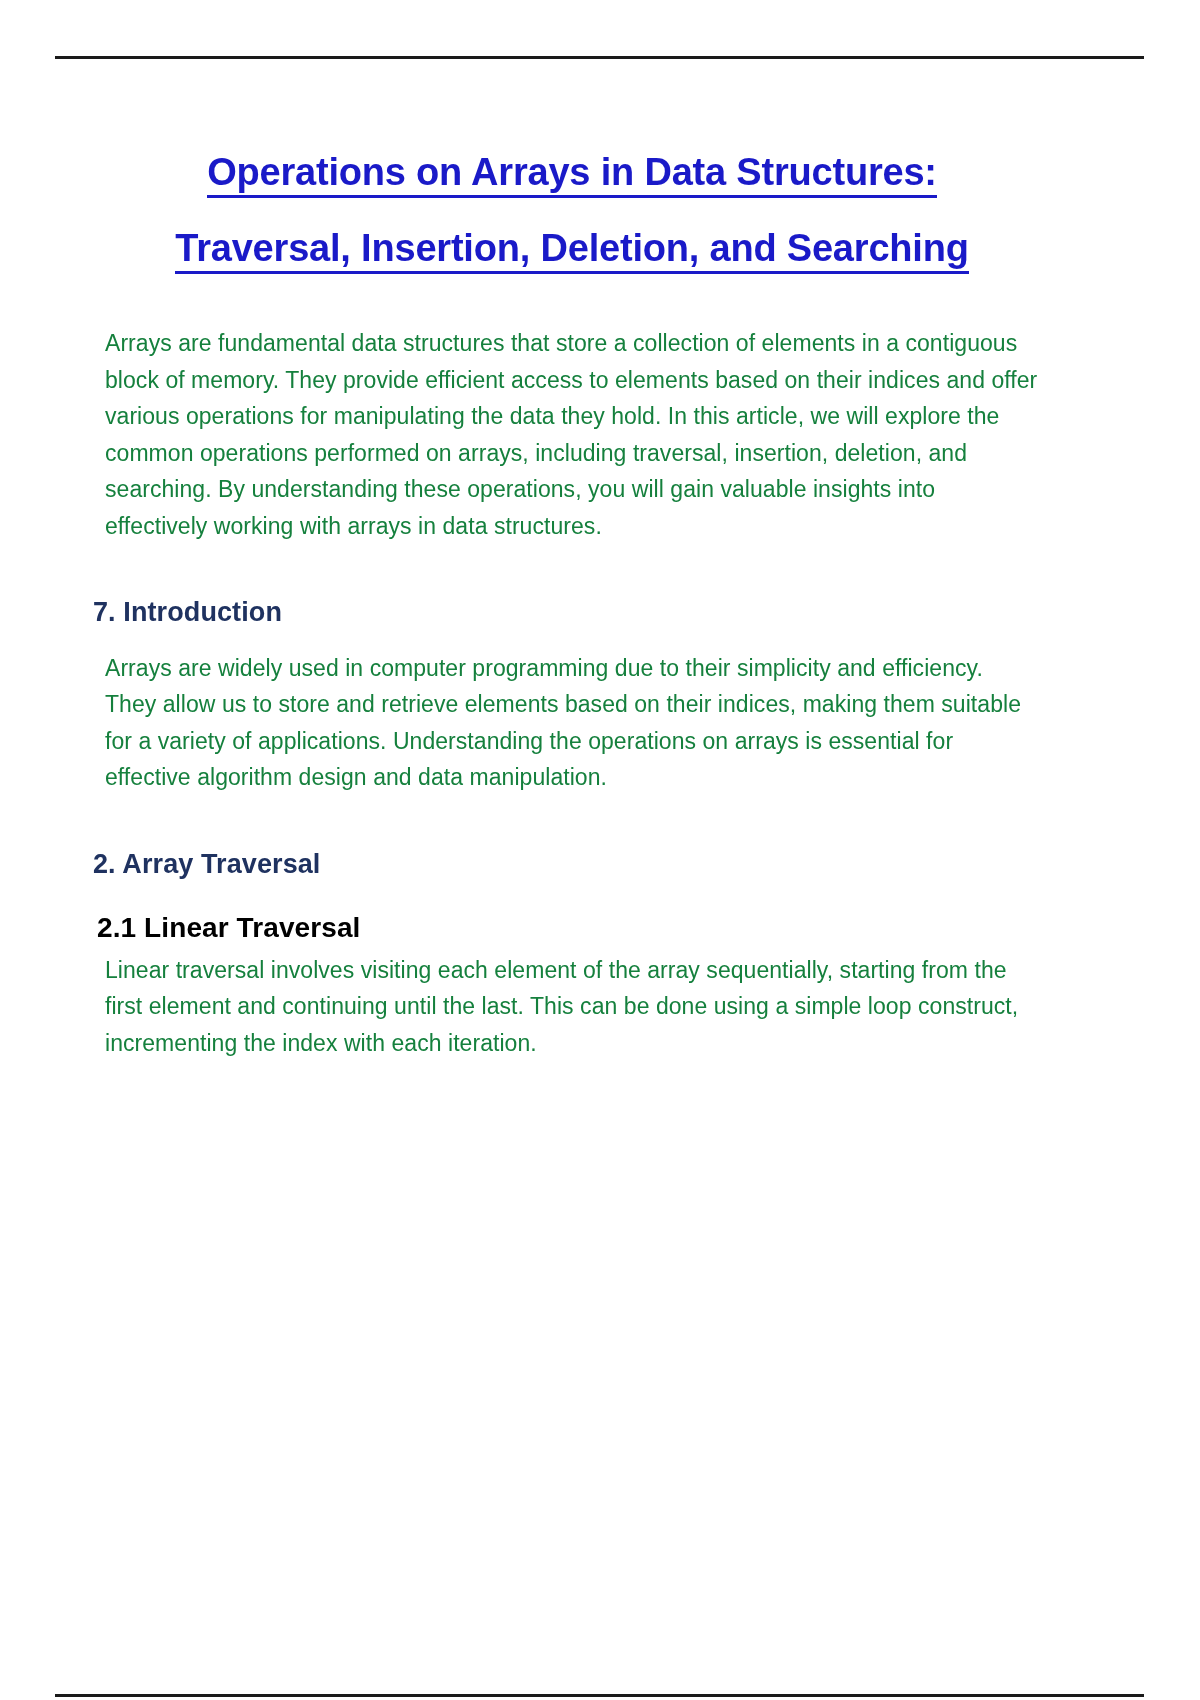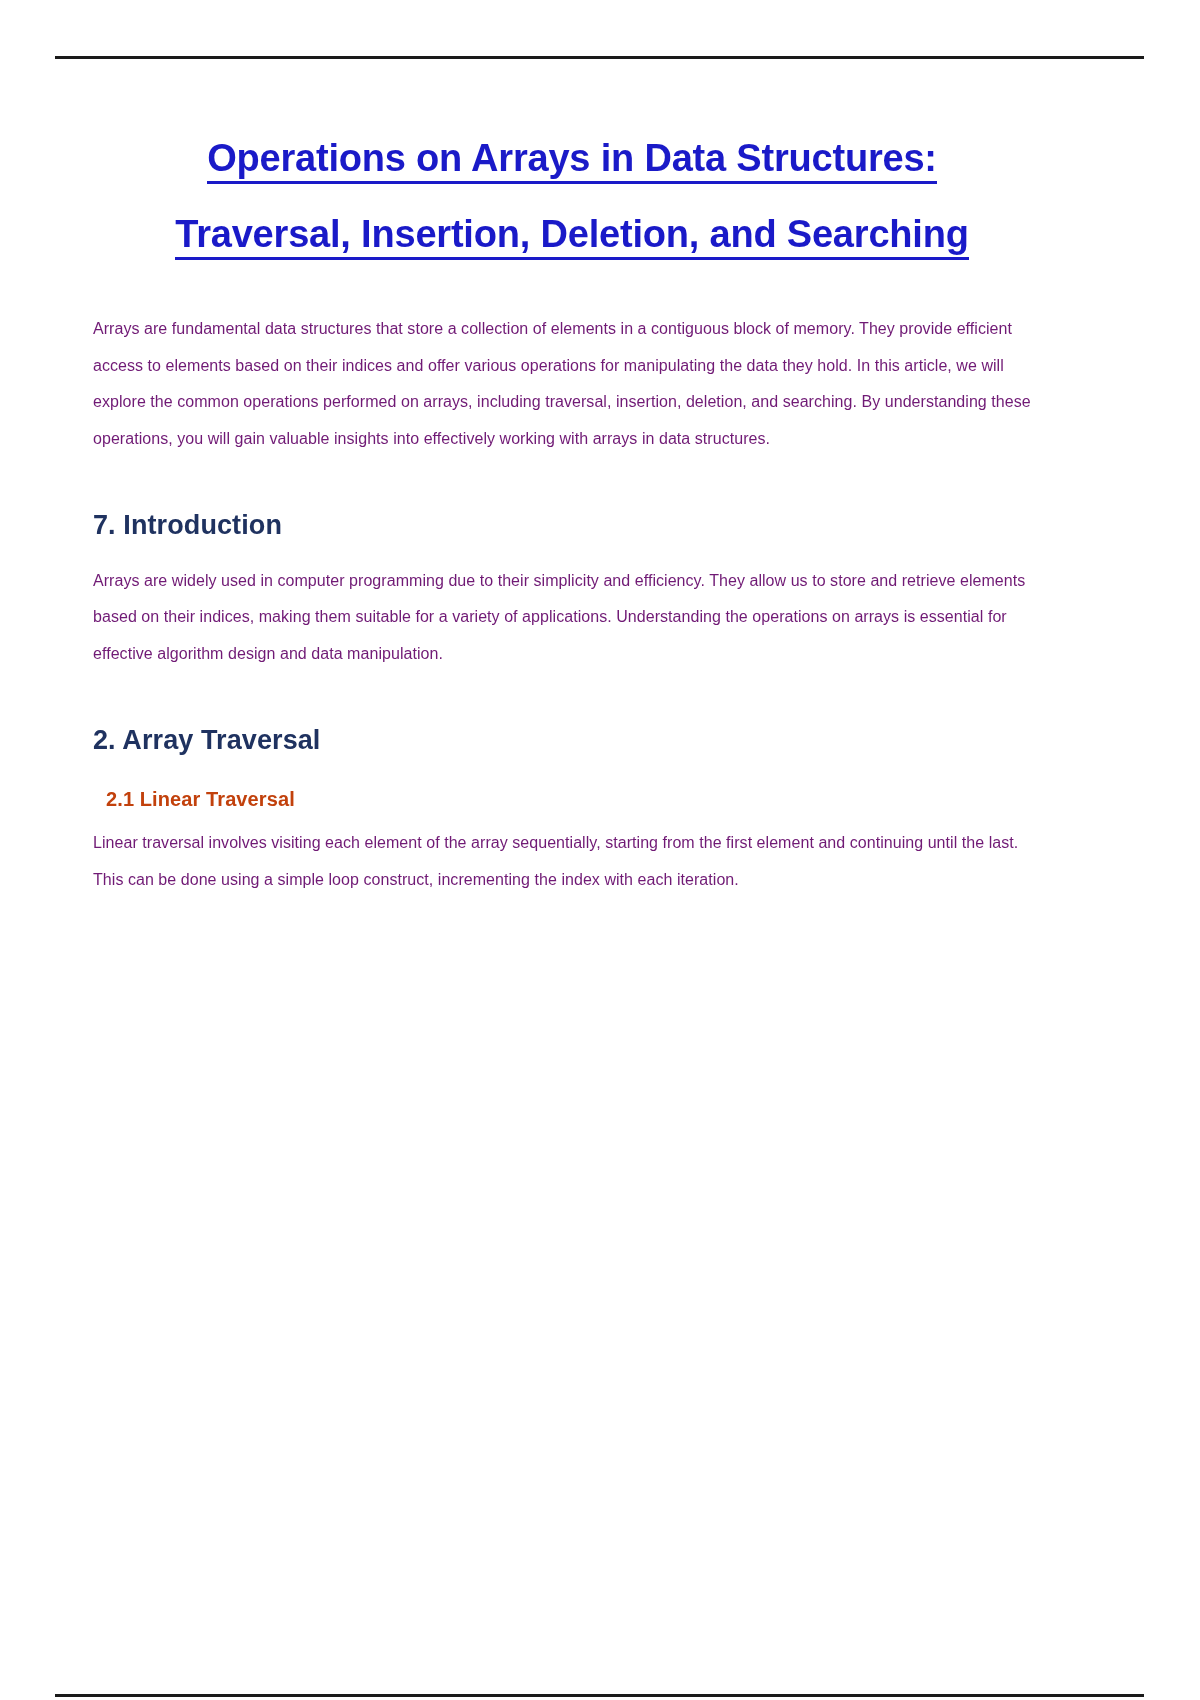--- a/index.html
+++ b/index.html
@@ -31,21 +31,21 @@
     width: 1089px;
     height: 3px;
     background: #1a1a1a;
   }
   .rule.top    { top: 56px; }
   .rule.bottom { top: 1694px; }
 
   .content {
     position: absolute;
     left: 93px;
-    top: 128px;
+    top: 142px;
     width: 958px;
   }
 
   
   .doc-title {
     margin: 0 0 0 0;
     text-align: center;
     font-size: 38px;
     line-height: 1.62;
     font-weight: bold;
@@ -61,24 +61,24 @@
     -webkit-box-decoration-break: clone;
   }
   .title-line2 {
     display: block;
     text-align: center;
     margin-top: 14px;
   }
 
   
   .para {
-    margin: 0;
-    font-size: 16px;
+    margin: 12px;
+    font-size: 23px;
     line-height: 36.5px;
-    color: #701a75;
+    color: #15803d;
     text-align: left;
     letter-spacing: 0.05px;
   }
 
   .lead-para {
     margin-top: 46px;
   }
 
   
   .h-section {
@@ -88,26 +88,26 @@
     font-weight: bold;
     color: #1f3260;
     letter-spacing: 0.1px;
   }
   .sec-gap-1 { margin-top: 52px; }
   .sec-gap-2 { margin-top: 52px; }
   .after-h   { margin-top: 20px; }
 
   
   .h-sub {
-    margin: 13px;
+    margin: 4px;
     margin-top: 28px;
-    font-size: 20px;
+    font-size: 28px;
     line-height: 1.3;
     font-weight: bold;
-    color: #c2410c;
+    color: #000000;
     letter-spacing: 0.1px;
   }
   .after-sub { margin-top: 6px; }
 </style>
 </head>
 <body>
 
 <div class="page">
 
   <div class="rule top"></div>

